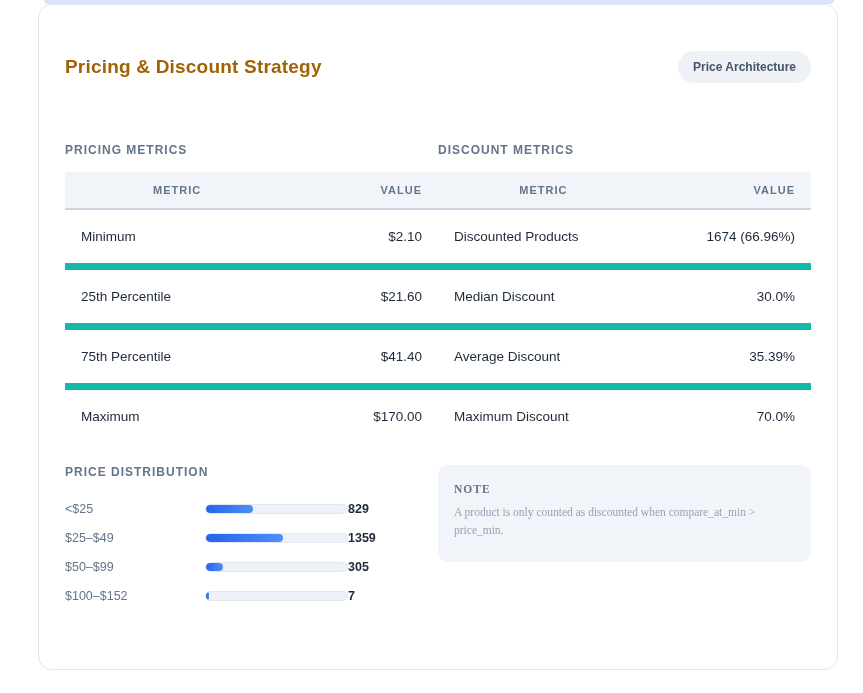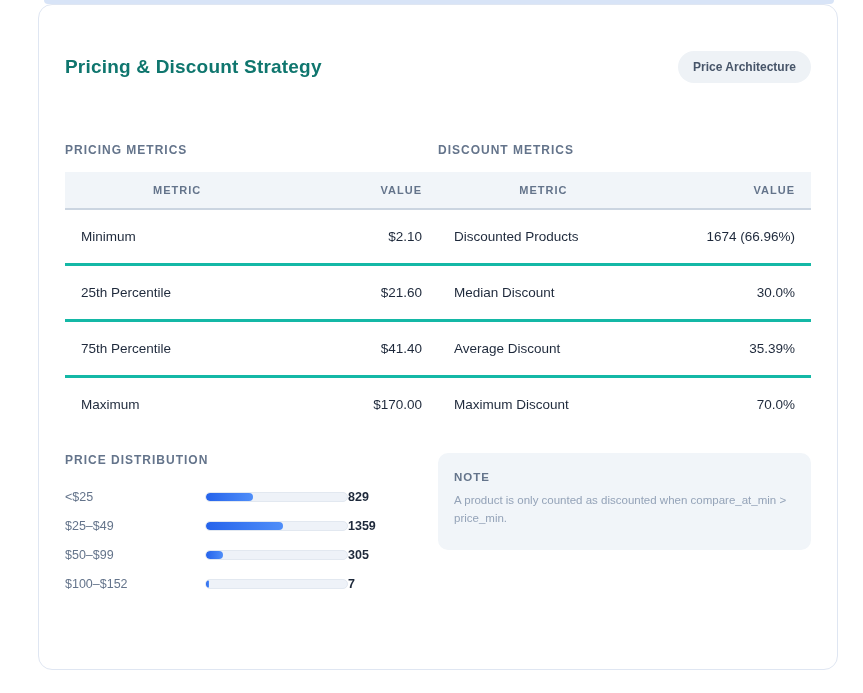--- a/index.html
+++ b/index.html
@@ -7,58 +7,58 @@
 
   .top-strip { position:absolute; top:0; left:44px; width:790px; height:4px; background:#d8e4f7; border-radius:0 0 8px 8px; }
 
   .card {
     position:absolute; left:38px; top:4px; width:800px; height:666px;
     background:#ffffff; border:1px solid #dfe6f2; border-radius:14px;
     padding:0 26px;
   }
 
   .header-row { display:flex; justify-content:space-between; align-items:center; padding-top:46px; }
-  .title { font-size:19px; font-weight:700; color:#0f766e; letter-spacing:0.2px; }
+  .title { font-size:19px; font-weight:700; color:#a16207; letter-spacing:0.2px; }
   .badge {
     background:#eef2f6; color:#475569; font-size:12px; font-weight:700;
     padding:9px 15px; border-radius:17px; white-space:nowrap;
   }
 
   .columns { display:grid; grid-template-columns:1fr 1fr; margin-top:60px; }
 
   .section-label { font-size:12px; font-weight:700; letter-spacing:1px; color:#64748b; margin-bottom:15px; }
 
   table { width:100%; border-collapse:collapse; }
   thead th {
     background:#f1f5f9; font-size:11px; font-weight:700; letter-spacing:1px;
     color:#64748b; text-align:center; padding:12px 16px;
     border-bottom:2px solid #cbd5e1;
   }
   thead th.val { text-align:right;margin-top:11px; }
   tbody td {
     font-size:13.5px; color:#1e293b; padding:19px 16px;
-    border-bottom:3px solid #14b8a6; background:#ffffff;
+    border-bottom:7px solid #14b8a6; background:#ffffff;
   }
   tbody td.val { text-align:right; }
   tbody tr:last-child td { border-bottom:none; }
 
   .dist-section { margin-top:22px; }
   .dist-row { display:flex; align-items:center; height:29px; }
   .dist-label { width:140px; font-size:12.5px; color:#64748b; }
   .dist-track {
     flex:1; height:10px; background:#eef2f8; border:1px solid #e2e8f0;
     border-radius:999px; overflow:hidden;
   }
   .dist-fill {
     height:100%; min-width:3px; border-radius:999px;
     background:linear-gradient(90deg,#2563eb,#4f8ef9);
   }
   .dist-count { width:90px; text-align:left; font-size:12.5px; font-weight:700; color:#1e293b; }
 
-  .note-box { margin-top:22px; background:#f1f5f9; border-radius:10px; padding:18px 16px 22px; }
+  .note-box { margin-top:22px; background:#f1f5f9; border-radius:10px; padding:18px 16px 22px;font-family:Liberation Serif, serif; }
   .note-label { font-size:11.5px; font-weight:700; letter-spacing:1px; color:#64748b; }
   .note-text { margin-top:9px; font-size:11.5px; line-height:1.55; color:#94a3b8; }
 </style>
 </head>
 <body>
 
 <div class="top-strip"></div>
 
 <div class="card">
 

